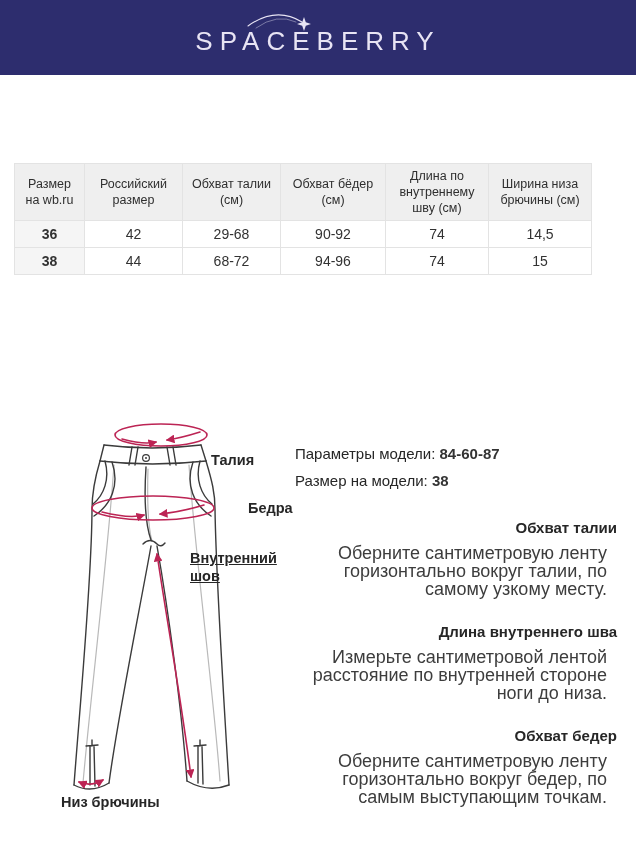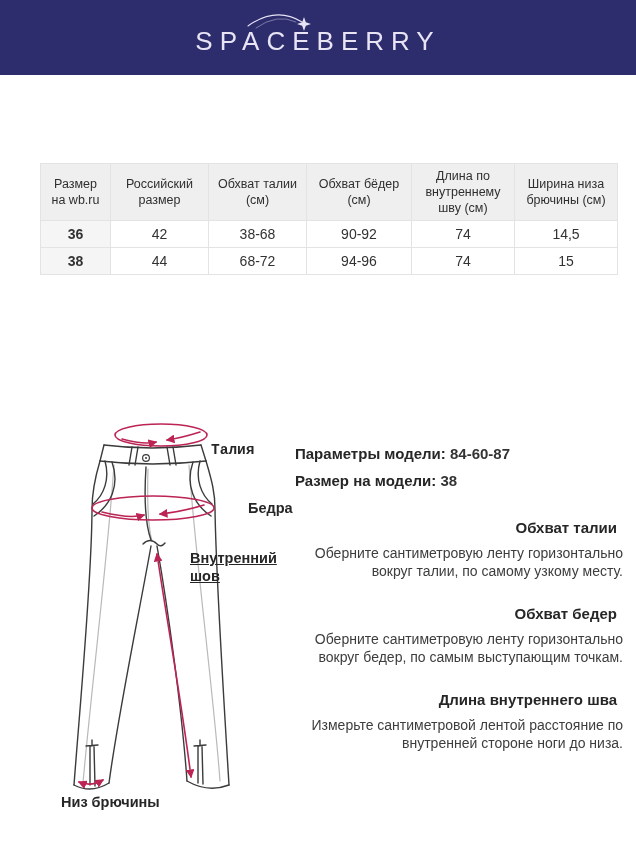--- a/index.html
+++ b/index.html
@@ -31,21 +31,21 @@
     display:flex;align-items:center;justify-content:center;
     color:var(--logo);
     font-size:26px;
     letter-spacing:7px;
     font-weight:400;
     padding-top:8px;
   }
   .comet{position:absolute;left:244px;top:9px;width:76px;height:30px;}
   
   .size-table{
-    position:absolute;left:40px;top:163px;width:577px;
+    position:absolute;left:14px;top:163px;width:577px;
     border-collapse:collapse;
     table-layout:fixed;
   }
   .size-table th,.size-table td{
     border:1px solid var(--tbl-border);
     text-align:center;
     vertical-align:middle;
   }
   .size-table th{
     background:var(--tbl-head);
@@ -69,47 +69,46 @@
   
   .figure{position:absolute;left:30px;top:413px;width:270px;height:425px;}
   .figure svg{position:absolute;left:0;top:0;}
   .fig-label{
     position:absolute;
     font-size:14.5px;
     font-weight:bold;
     color:var(--ink);
     line-height:18px;
   }
-  .lbl-waist{left:181px;top:28px;font-family:Liberation Mono, monospace;}
+  .lbl-waist{left:181px;top:38px;}
   .lbl-hips{left:187px;top:86px;padding-left:31px;}
   .lbl-inseam{left:160px;top:136px;width:115px;text-decoration:underline;}
   .lbl-hem{left:31px;top:380px;white-space:nowrap;}
   
   .info-col{position:absolute;left:295px;top:440px;width:322px;}
   .model-line{
     font-size:15px;
     line-height:27px;
     color:var(--ink);
   }
-  .model-line .lbl{font-weight:bold;}
+  .model-line .lbl{font-weight:normal;}
   .model-line .val{font-weight:700;color:#333;}
   .section{margin-top:25px;text-align:right;}
   .section:first-of-type{margin-top:29px;}
   .section-title{
     font-size:15px;
     font-weight:bold;
     color:var(--ink);
     margin-bottom:8px;
   }
   .section-text{
-    font-size:14px;
+    font-size:18px;
     line-height:18px;
     color:var(--body);
     width:312px;
-    margin-left:16px;
   }
 </style>
 </head>
 <body>
 
 <div class="header">
   <div class="logo">SPACEBERRY</div>
   <svg class="comet" viewBox="0 0 76 30">
     <path d="M4,17 Q32,-3 58,13" fill="none" stroke="#e8e4f4" stroke-width="1.1" stroke-linecap="round"></path>
     <path d="M12,19 Q33,4 52,13" fill="none" stroke="#e8e4f4" stroke-width="0.6" stroke-linecap="round" opacity="0.7"></path>
@@ -133,21 +132,21 @@
       <th>Обхват талии (см)</th>
       <th>Обхват бёдер (см)</th>
       <th>Длина по внутреннему шву (см)</th>
       <th>Ширина низа брючины (см)</th>
     </tr>
   </thead>
   <tbody>
     <tr>
       <td class="first-col">36</td>
       <td>42</td>
-      <td>38-68</td>
+      <td>29-68</td>
       <td>90-92</td>
       <td>74</td>
       <td>14,5</td>
     </tr>
     <tr>
       <td class="first-col">38</td>
       <td>44</td>
       <td>68-72</td>
       <td>94-96</td>
       <td>74</td>
@@ -234,22 +233,22 @@
       <span class="val">38</span>
     </div>
   </div>
 
   <div class="section">
     <div class="section-title">Обхват талии</div>
     <div class="section-text">Оберните сантиметровую ленту горизонтально вокруг талии, по самому узкому месту.</div>
   </div>
 
   <div class="section">
+    <div class="section-title">Длина внутреннего шва</div>
+    <div class="section-text">Измерьте сантиметровой лентой расстояние по внутренней стороне ноги до низа.</div>
+  </div>
+
+  <div class="section">
     <div class="section-title">Обхват бедер</div>
     <div class="section-text">Оберните сантиметровую ленту горизонтально вокруг бедер, по самым выступающим точкам.</div>
   </div>
 
-  <div class="section">
-    <div class="section-title">Длина внутреннего шва</div>
-    <div class="section-text">Измерьте сантиметровой лентой расстояние по внутренней стороне ноги до низа.</div>
-  </div>
-
 </div>
 
 </body></html>

